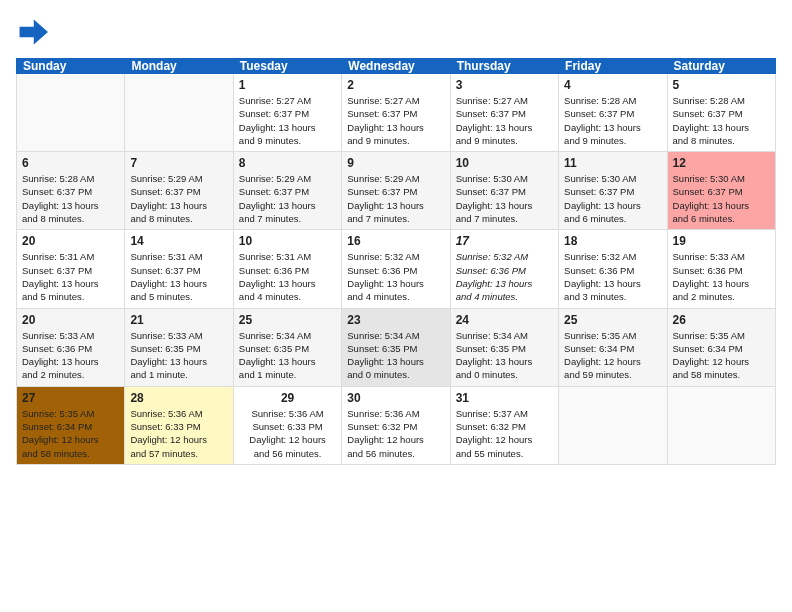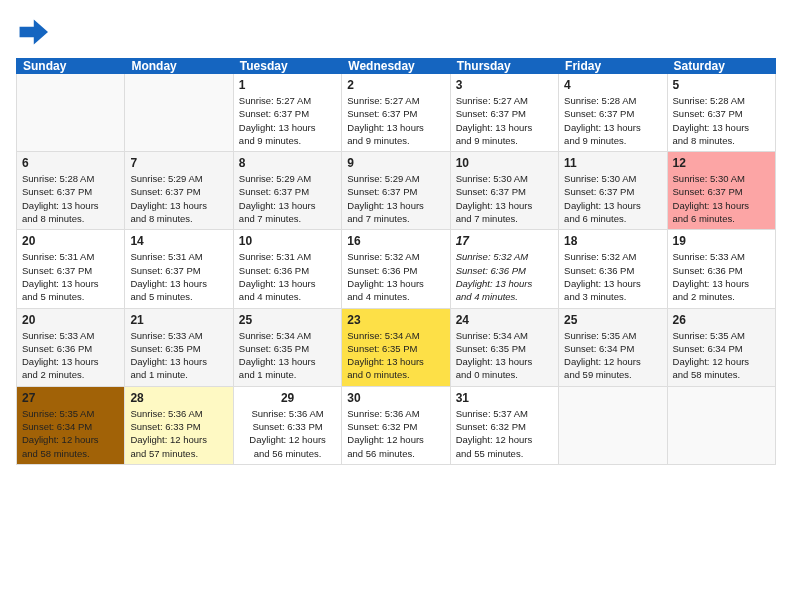--- a/index.html
+++ b/index.html
@@ -280,21 +280,21 @@
 Daylight: 13 hours
 and 1 minute.</div>
         </td>
         <td style="background: rgb(245, 245, 245);">
           <span class="day-num">25</span>
           <div class="day-detail" style="white-space: pre-line;">Sunrise: 5:34 AM
 Sunset: 6:35 PM
 Daylight: 13 hours
 and 1 minute.</div>
         </td>
-        <td style="background: #fde047;">
+        <td style="background: #e5e5e5;">
           <span class="day-num">23</span>
           <div class="day-detail" style="white-space: pre-line;">Sunrise: 5:34 AM
 Sunset: 6:35 PM
 Daylight: 13 hours
 and 0 minutes.</div>
         </td>
         <td style="background: rgb(245, 245, 245);">
           <span class="day-num">24</span>
           <div class="day-detail" style="white-space: pre-line;">Sunrise: 5:34 AM
 Sunset: 6:35 PM

